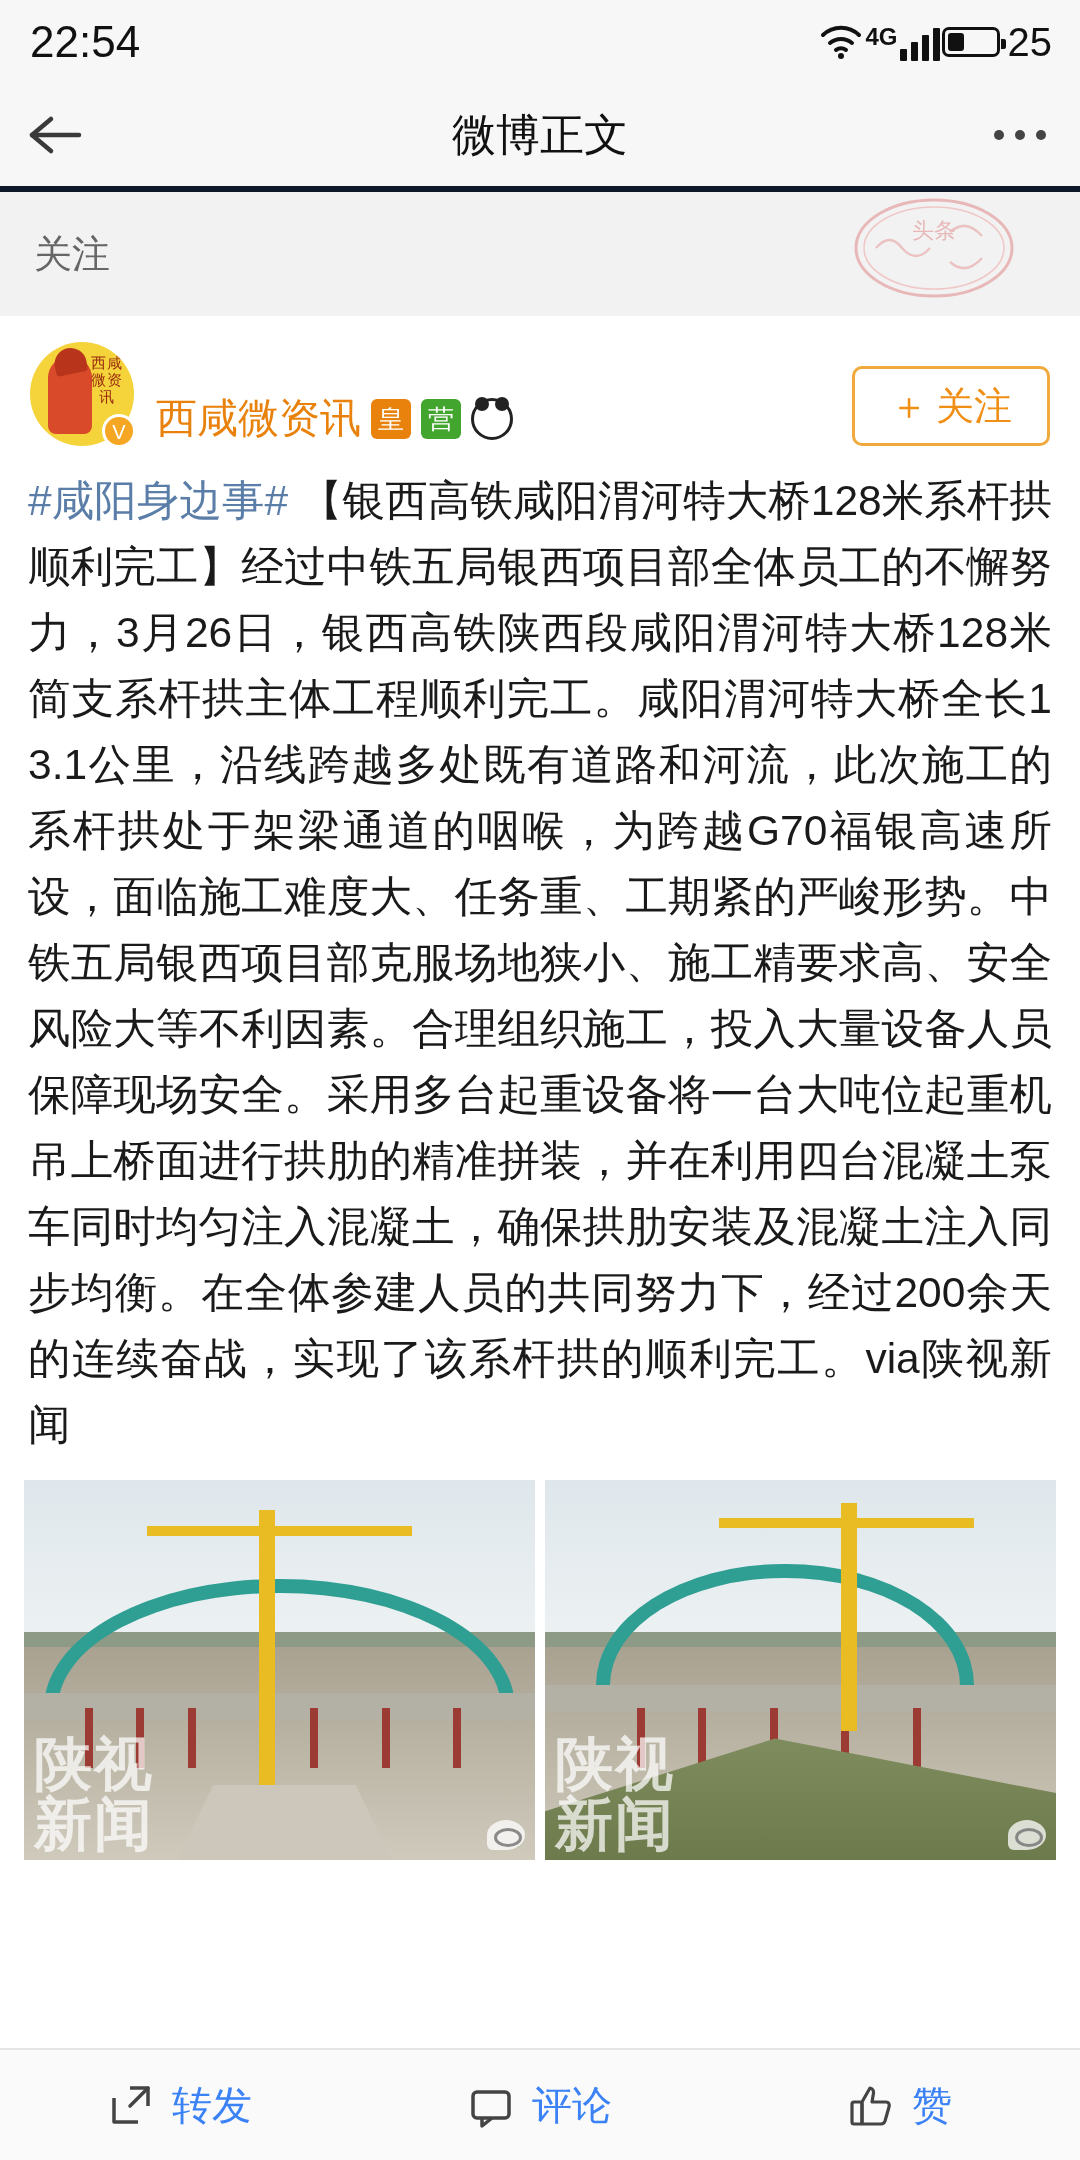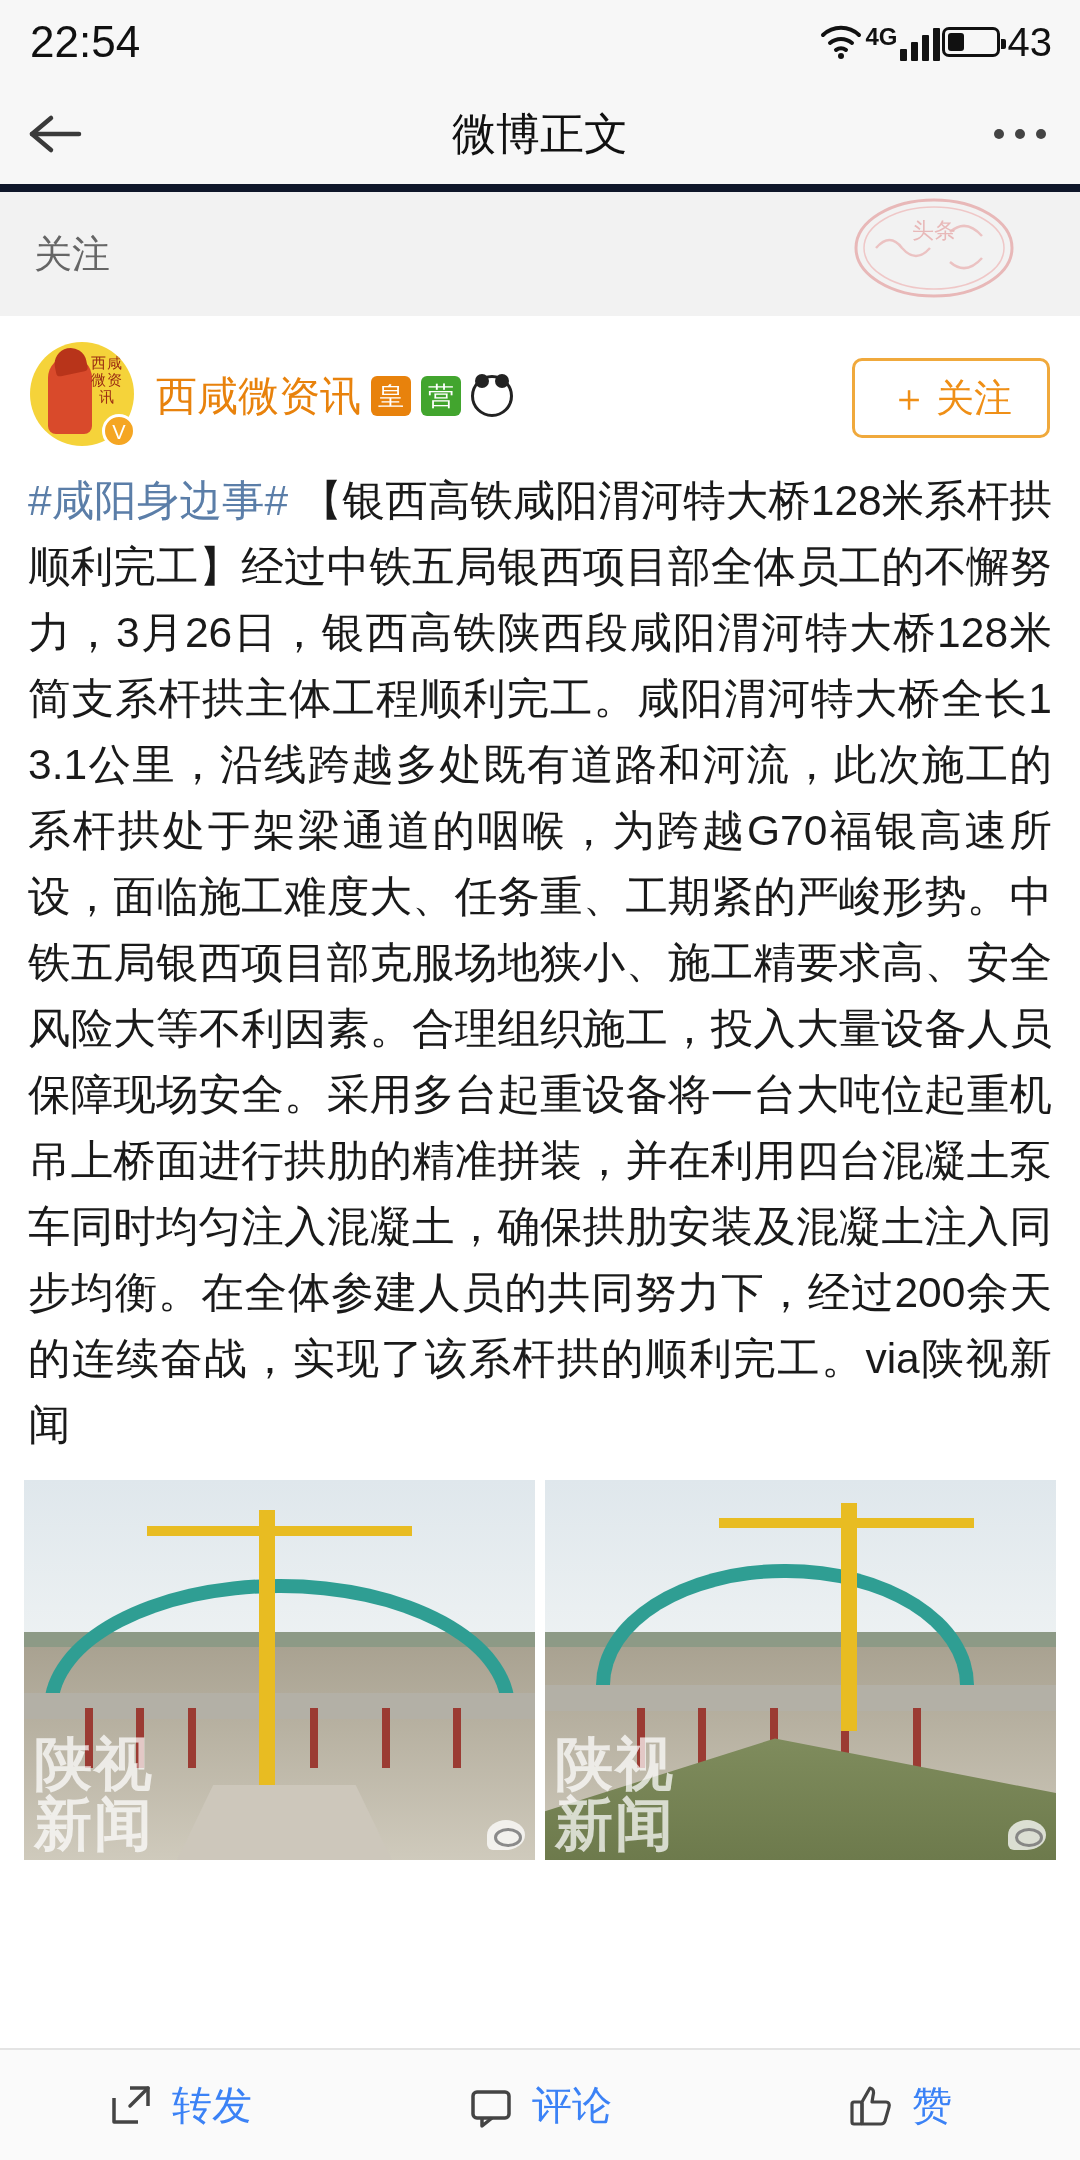--- a/index.html
+++ b/index.html
@@ -72,21 +72,21 @@
     border-radius: 0 2px 2px 0;
   }
   .icon-battery i { display: block; height: 100%; width: 36%; background: #111; border-radius: 3px; }
   .battery-pct { font-size: 40px; margin-left: 6px; }
 
   
   .titlebar {
     height: 108px;
     flex: 0 0 108px;
     background: #f7f7f7;
-    border-bottom: 8px solid #0f172a;
+    border-bottom: 6px solid #0f172a;
     display: flex;
     align-items: center;
     position: relative;
   }
   .back-arrow {
     width: 110px; height: 108px;
     display: flex; align-items: center; justify-content: center;
   }
   .back-arrow svg { display: block; }
   .page-title {
@@ -132,21 +132,21 @@
   
   .content {
     flex: 1 1 auto;
     background: #ffffff;
     padding: 0 0 0 0;
     overflow: hidden;
   }
 
   .author-row {
     display: flex;
-    align-items: center;
+    align-items: flex-end;
     padding: 26px 30px 0 30px;
   }
   .avatar-wrap { position: relative; width: 104px; height: 104px; flex: 0 0 104px; }
   .avatar {
     width: 104px; height: 104px;
     border-radius: 50%;
     background: #f5d33a;
     overflow: hidden;
     position: relative;
   }
@@ -408,21 +408,21 @@
       <span class="icon-4g">4G</span>
       <span class="icon-signal">
           <i></i>
           <i></i>
           <i></i>
           <i></i>
         </span>
       <span class="icon-battery">
           <i></i>
         </span>
-      <span class="battery-pct">43</span>
+      <span class="battery-pct">25</span>
     </div>
   </div>
 
   <div class="titlebar">
     <div class="back-arrow">
       <svg width="56" height="44" viewBox="0 0 56 44">
         <path d="M24 6 L5 22 L24 38" stroke="#3a3a3a" stroke-width="4.5" fill="none" stroke-linecap="round" stroke-linejoin="round"></path>
         <path d="M5 22 H52" stroke="#3a3a3a" stroke-width="4.5" fill="none" stroke-linecap="round"></path>
       </svg>
     </div>

